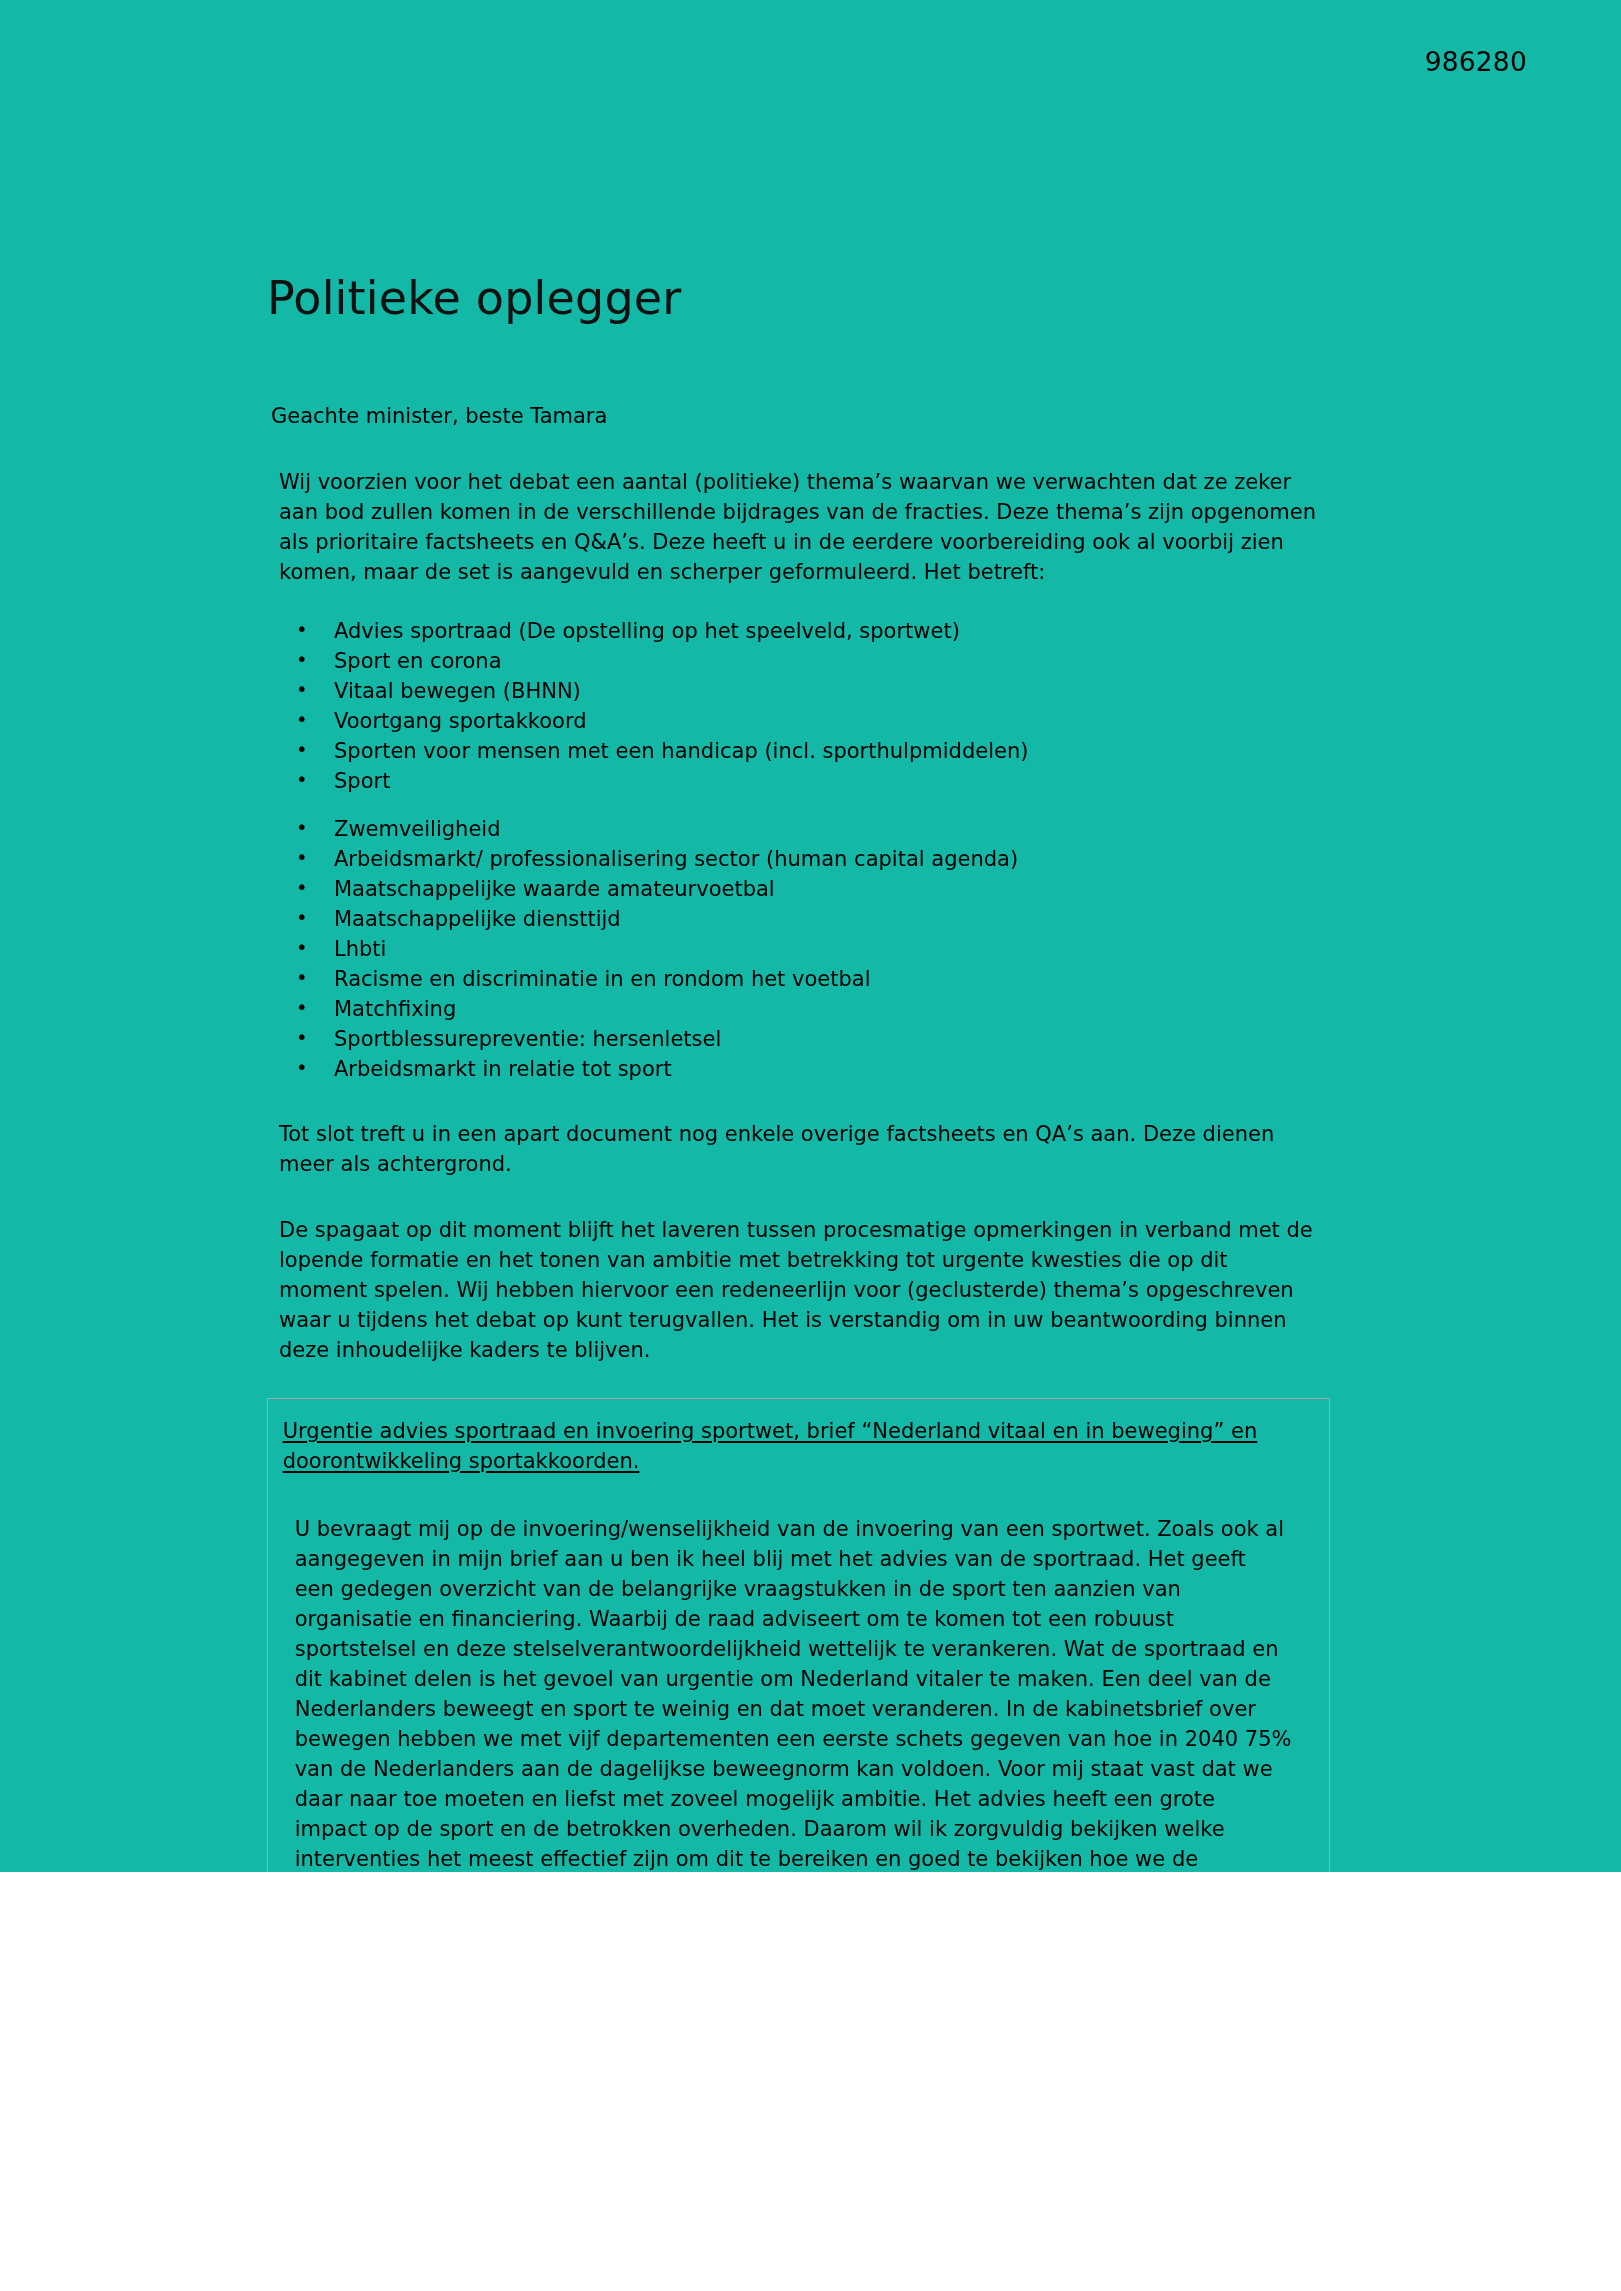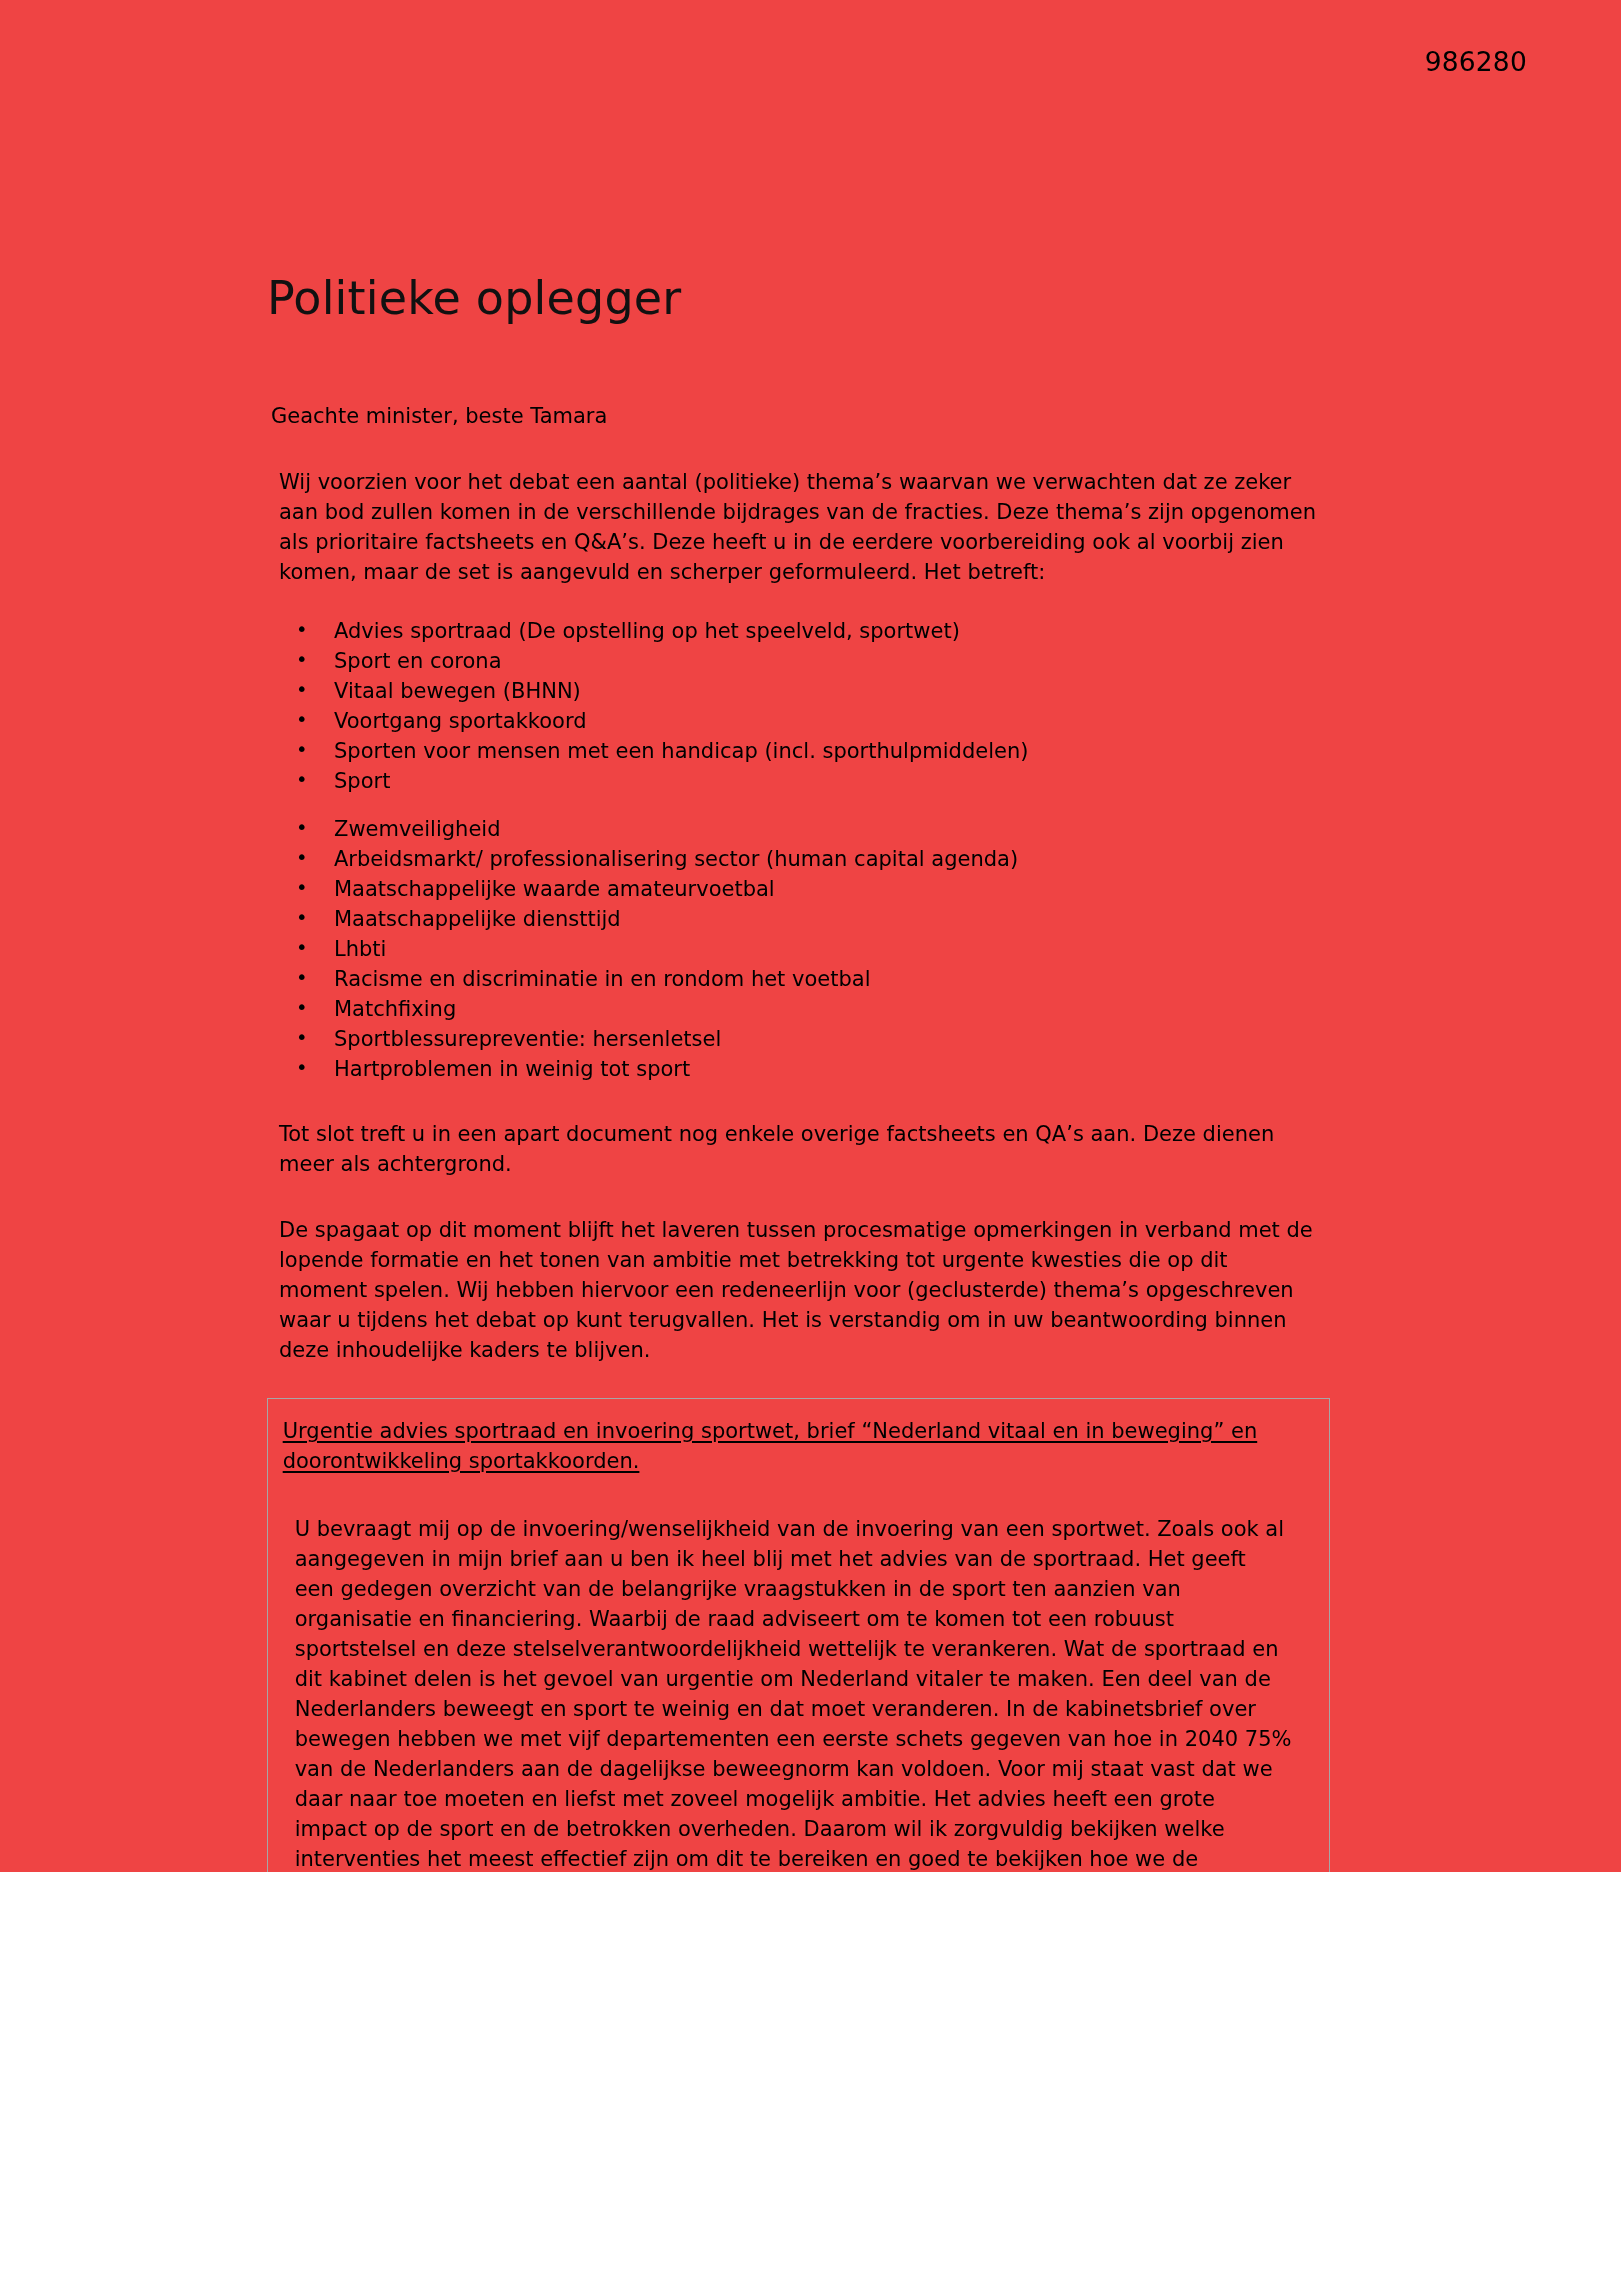--- a/index.html
+++ b/index.html
@@ -13,21 +13,21 @@
     font-family: "DejaVu Sans", "Liberation Sans", sans-serif;
     color: #000000;
     position: relative;
     overflow: hidden;
   }
 
   .page {
     position: relative;
     width: 1621px;
     height: 2292px;
-    background: #ef4444;
+    background: #14b8a6;
     box-sizing: border-box;
   }
 
   
   .doc-header {
     position: absolute;
     top: 45px;
     right: 0;
     width: 1621px;
     text-align: right;
@@ -158,21 +158,21 @@
 
     <ul class="bullets">
       <li>Zwemveiligheid</li>
       <li>Arbeidsmarkt/ professionalisering sector (human capital agenda)</li>
       <li>Maatschappelijke waarde amateurvoetbal</li>
       <li>Maatschappelijke diensttijd</li>
       <li>Lhbti</li>
       <li>Racisme en discriminatie in en rondom het voetbal</li>
       <li>Matchfixing</li>
       <li>Sportblessurepreventie: hersenletsel</li>
-      <li>Hartproblemen in weinig tot sport</li>
+      <li>Arbeidsmarkt in relatie tot sport</li>
     </ul>
 
     <p class="para">Tot slot treft u in een apart document nog enkele overige factsheets en QA’s aan. Deze dienen meer als achtergrond.</p>
 
     <p class="para">De spagaat op dit moment blijft het laveren tussen procesmatige opmerkingen in verband met de lopende formatie en het tonen van ambitie met betrekking tot urgente kwesties die op dit moment spelen. Wij hebben hiervoor een redeneerlijn voor (geclusterde) thema’s opgeschreven waar u tijdens het debat op kunt terugvallen. Het is verstandig om in uw beantwoording binnen deze inhoudelijke kaders te blijven.</p>
 
     <div class="boxed-section">
       <p class="boxed-heading">Urgentie advies sportraad en invoering sportwet, brief “Nederland vitaal en in beweging” en doorontwikkeling sportakkoorden.</p>
       <p class="para">U bevraagt mij op de invoering/wenselijkheid van de invoering van een sportwet. Zoals ook al aangegeven in mijn brief aan u ben ik heel blij met het advies van de sportraad. Het geeft een gedegen overzicht van de belangrijke vraagstukken in de sport ten aanzien van organisatie en financiering. Waarbij de raad adviseert om te komen tot een robuust sportstelsel en deze stelselverantwoordelijkheid wettelijk te verankeren. Wat de sportraad en dit kabinet delen is het gevoel van urgentie om Nederland vitaler te maken. Een deel van de Nederlanders beweegt en sport te weinig en dat moet veranderen. In de kabinetsbrief over bewegen hebben we met vijf departementen een eerste schets gegeven van hoe in 2040 75% van de Nederlanders aan de dagelijkse beweegnorm kan voldoen. Voor mij staat vast dat we daar naar toe moeten en liefst met zoveel mogelijk ambitie. Het advies heeft een grote impact op de sport en de betrokken overheden. Daarom wil ik zorgvuldig bekijken welke interventies het meest effectief zijn om dit te bereiken en goed te bekijken hoe we de verantwoordelijkheid verdelen. Daarbij zullen we de sportwet betrekken. Daarom wil ik een verdiepingsslag maken zodat een volgend kabinet hierop kan voortbouwen en keuzes kan maken. Naast de betrokken departementen zal ik in ieder geval de sport en de gemeenten betrekken bij deze verdiepingsslag. Ook de ondernemende</p>
     </div>

